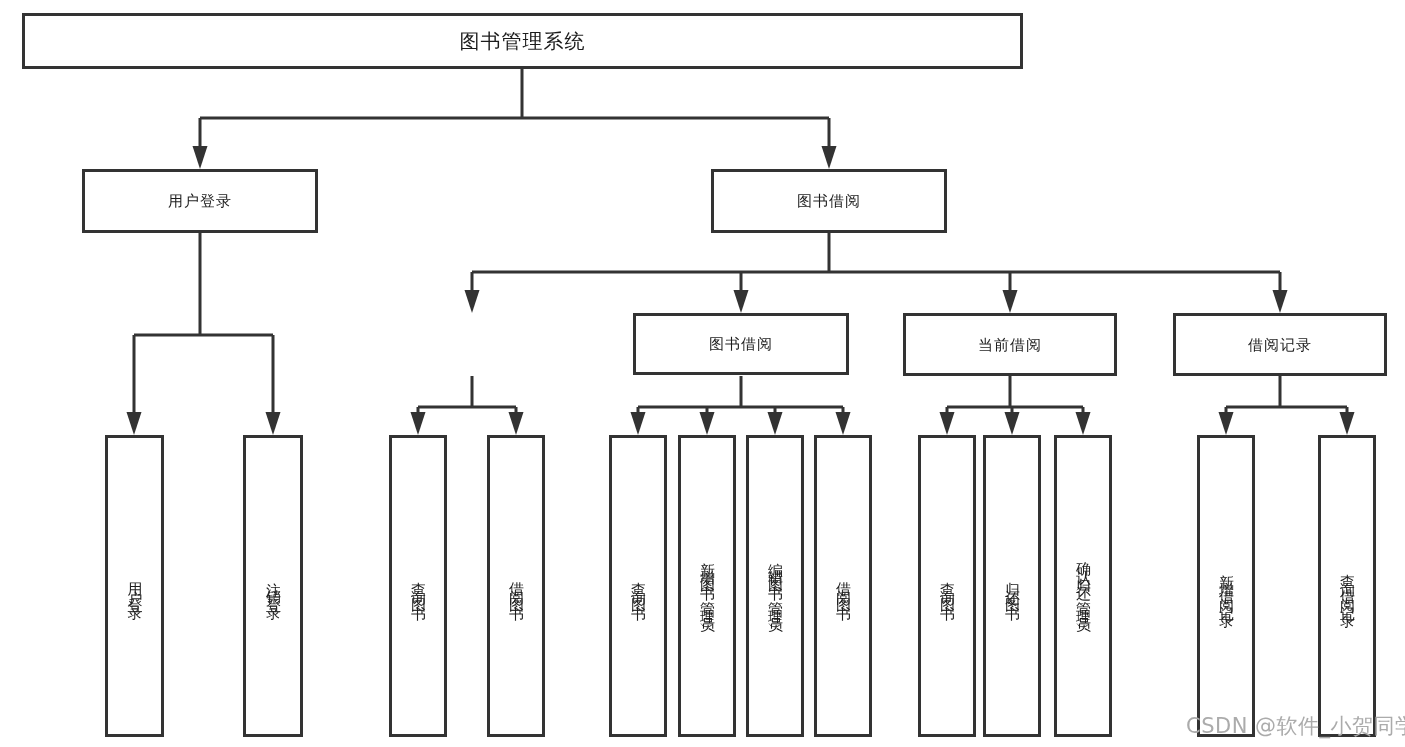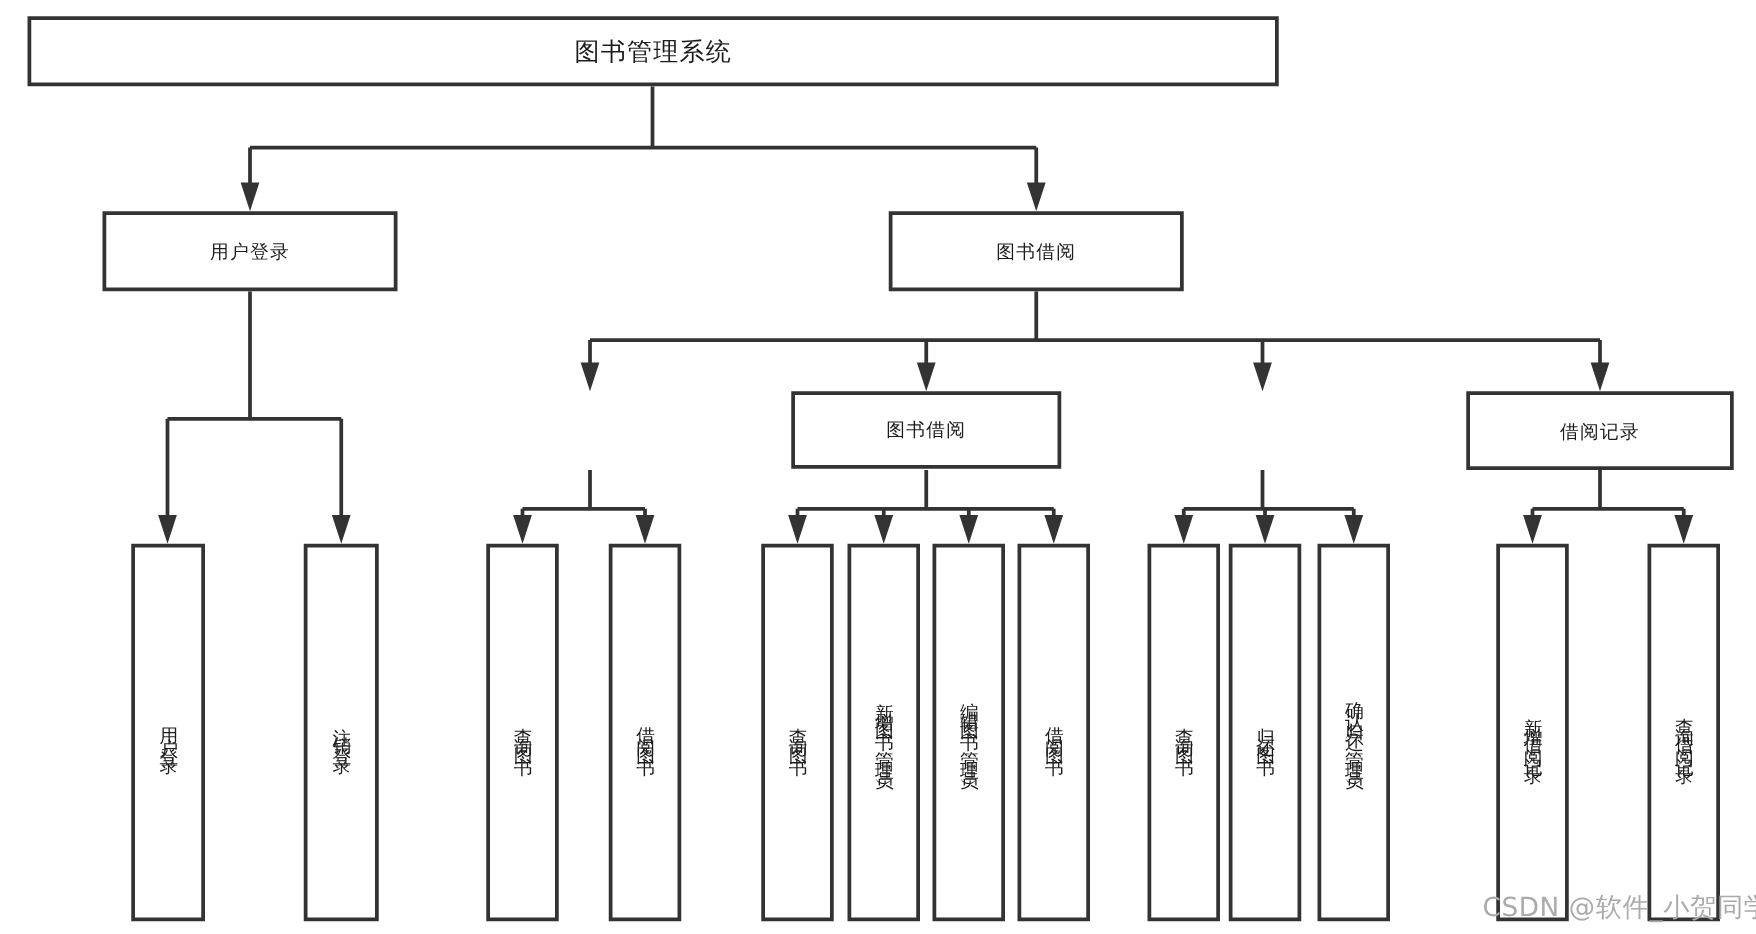--- a/index.html
+++ b/index.html
@@ -71,20 +71,21 @@
       <polygon points="1339.5,412 1354.5,412 1347,435"></polygon>
     </g>
   </svg>
 
   <div class="box root" style="left:22px;top:13px;width:1001px;height:56px">图书管理系统</div>
 
   <div class="box" style="left:82px;top:169px;width:236px;height:64px">用户登录</div>
   <div class="box" style="left:711px;top:169px;width:236px;height:64px">图书借阅</div>
 
   <div class="box" style="left:633px;top:313px;width:216px;height:62px">图书借阅</div>
+  <div class="box" style="left:903px;top:313px;width:214px;height:63px">当前借阅</div>
   <div class="box" style="left:1173px;top:313px;width:214px;height:63px">借阅记录</div>
 
   <div class="box v" style="left:105px;top:435px;width:59px;height:302px">用户登录</div>
   <div class="box v" style="left:243px;top:435px;width:60px;height:302px">注销登录</div>
 
   <div class="box v" style="left:389px;top:435px;width:58px;height:302px">查询图书</div>
   <div class="box v" style="left:487px;top:435px;width:58px;height:302px">借阅图书</div>
 
   <div class="box v" style="left:609px;top:435px;width:58px;height:302px">查询图书</div>
   <div class="box v" style="left:678px;top:435px;width:58px;height:302px">新增图书（管理员）</div>

